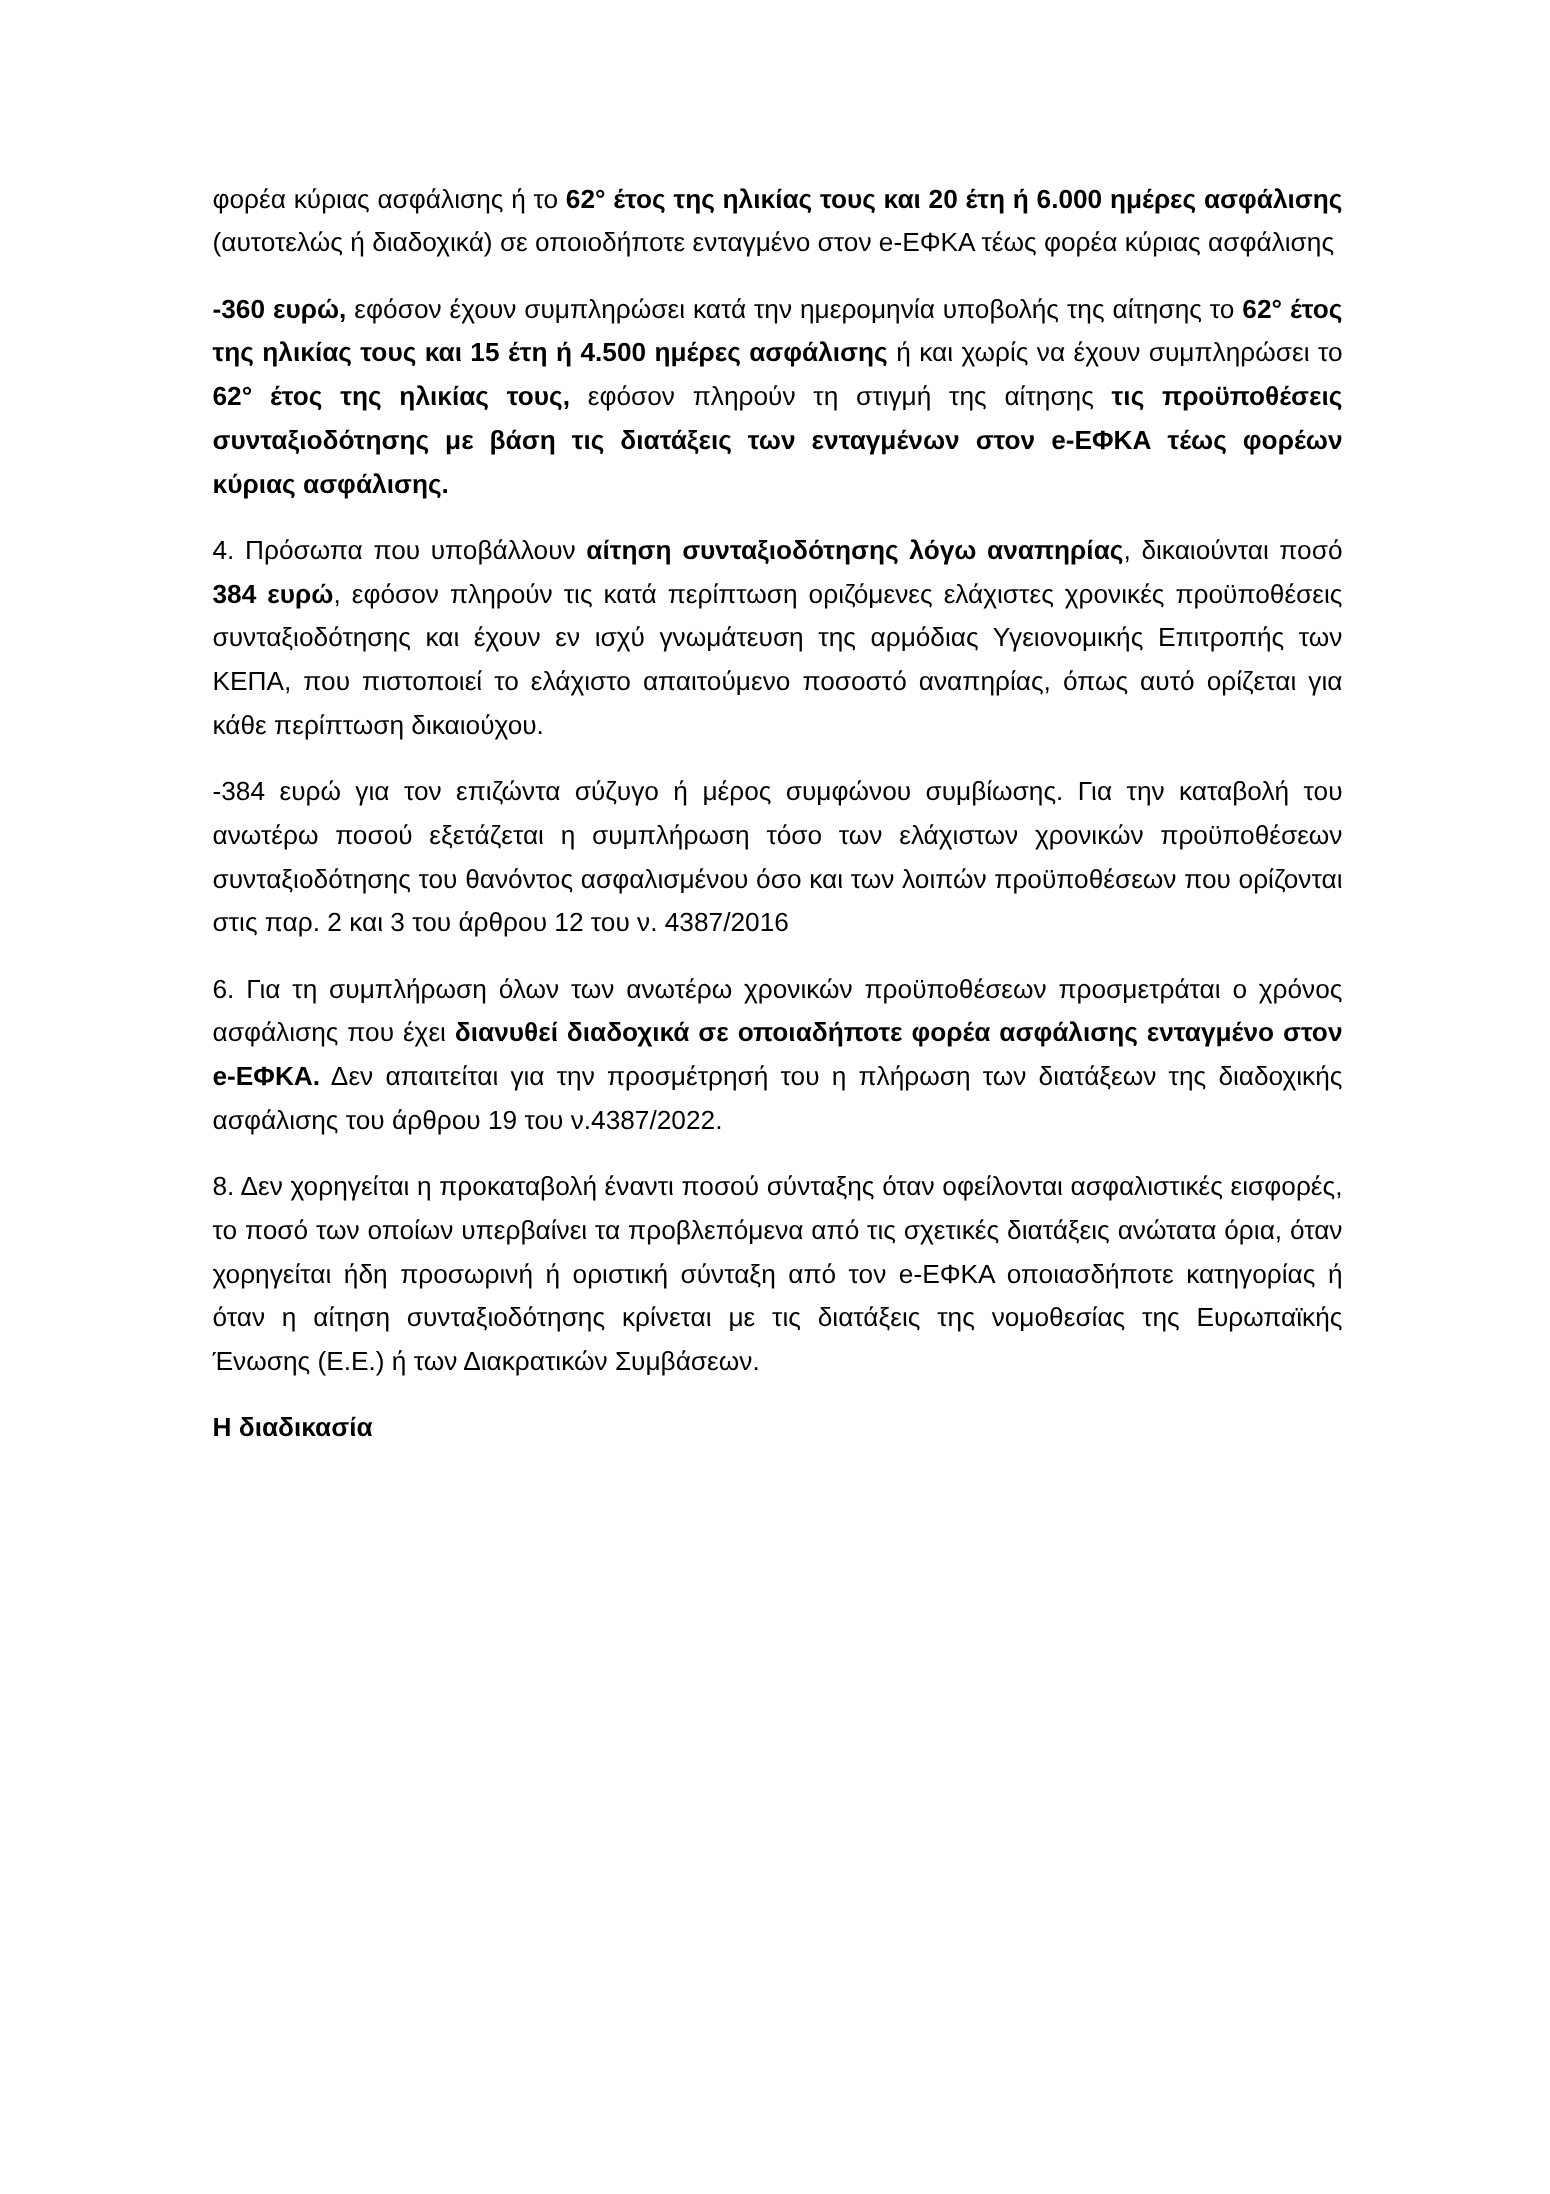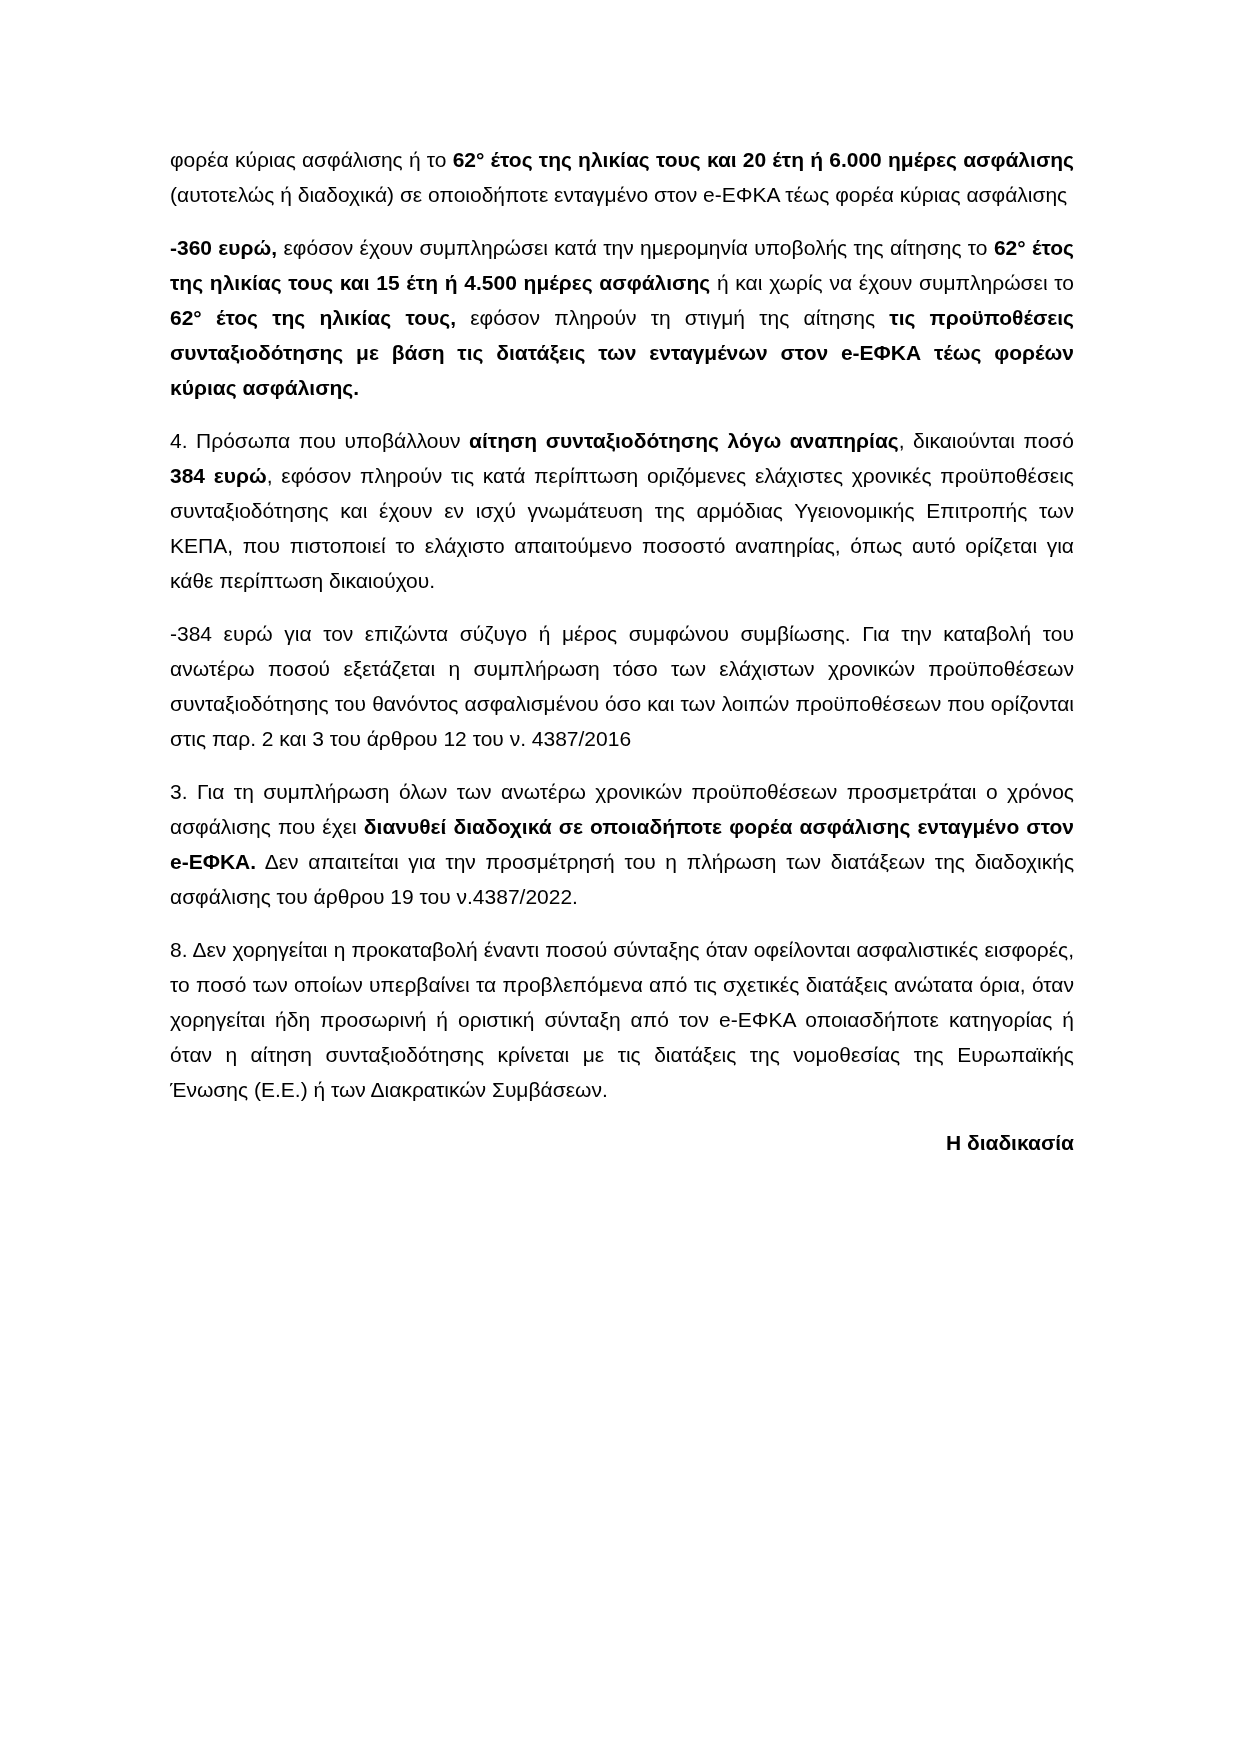--- a/index.html
+++ b/index.html
@@ -19,32 +19,32 @@
     line-height: 35px;
     color: #000000;
     overflow: hidden;
   }
   .para {
     margin: 0 0 18px 0;
     text-align: justify;
     text-justify: inter-word;
   }
   .para.center {
-    text-align: right;
+    text-align: left;
   }
   .bold {
     font-weight: bold;
   }
 </style>
 </head>
 <body>
 
 <div class="page">
   <div>
       <p class="para"><span>φορέα κύριας ασφάλισης ή το </span><span class="bold">62° έτος της ηλικίας τους και 20 έτη ή 6.000  ημέρες ασφάλισης</span><span> (αυτοτελώς ή διαδοχικά) σε οποιοδήποτε ενταγμένο στον e-ΕΦΚΑ τέως φορέα κύριας ασφάλισης</span></p>
       <p class="para"><span class="bold">-360 ευρώ,</span><span> εφόσον έχουν συμπληρώσει κατά την ημερομηνία υποβολής της αίτησης το </span><span class="bold">62° έτος της ηλικίας τους και 15 έτη ή 4.500 ημέρες ασφάλισης</span><span> ή και χωρίς να έχουν συμπληρώσει το </span><span class="bold">62° έτος της ηλικίας τους,</span><span> εφόσον πληρούν τη στιγμή της αίτησης </span><span class="bold">τις προϋποθέσεις συνταξιοδότησης με βάση τις διατάξεις των ενταγμένων στον e-ΕΦΚΑ τέως φορέων κύριας ασφάλισης.</span></p>
       <p class="para"><span>4. Πρόσωπα που υποβάλλουν </span><span class="bold">αίτηση συνταξιοδότησης λόγω αναπηρίας</span><span>, δικαιούνται ποσό </span><span class="bold">384  ευρώ</span><span>, εφόσον πληρούν τις κατά περίπτωση οριζόμενες ελάχιστες χρονικές προϋποθέσεις συνταξιοδότησης και έχουν εν ισχύ γνωμάτευση της αρμόδιας Υγειονομικής Επιτροπής των ΚΕΠΑ, που πιστοποιεί το ελάχιστο απαιτούμενο ποσοστό αναπηρίας, όπως αυτό ορίζεται για κάθε περίπτωση δικαιούχου.</span></p>
       <p class="para"><span>-384 ευρώ για τον επιζώντα σύζυγο ή μέρος συμφώνου συμβίωσης. Για την καταβολή του ανωτέρω ποσού εξετάζεται η συμπλήρωση τόσο των ελάχιστων χρονικών προϋποθέσεων συνταξιοδότησης του θανόντος ασφαλισμένου όσο και των λοιπών προϋποθέσεων που ορίζονται στις παρ. 2 και 3 του  άρθρου 12 του ν. 4387/2016</span></p>
-      <p class="para"><span>3. Για τη συμπλήρωση όλων των ανωτέρω χρονικών προϋποθέσεων προσμετράται ο χρόνος ασφάλισης που έχει </span><span class="bold">διανυθεί διαδοχικά σε οποιαδήποτε φορέα ασφάλισης ενταγμένο στον e-ΕΦΚΑ.</span><span> Δεν απαιτείται για την προσμέτρησή του η πλήρωση των διατάξεων της διαδοχικής ασφάλισης του άρθρου 19 του ν.4387/2022.</span></p>
+      <p class="para"><span>6. Για τη συμπλήρωση όλων των ανωτέρω χρονικών προϋποθέσεων προσμετράται ο χρόνος ασφάλισης που έχει </span><span class="bold">διανυθεί διαδοχικά σε οποιαδήποτε φορέα ασφάλισης ενταγμένο στον e-ΕΦΚΑ.</span><span> Δεν απαιτείται για την προσμέτρησή του η πλήρωση των διατάξεων της διαδοχικής ασφάλισης του άρθρου 19 του ν.4387/2022.</span></p>
       <p class="para"><span>8. Δεν χορηγείται η προκαταβολή έναντι ποσού σύνταξης όταν οφείλονται ασφαλιστικές εισφορές, το ποσό των οποίων υπερβαίνει τα προβλεπόμενα από τις σχετικές διατάξεις ανώτατα όρια, όταν χορηγείται ήδη προσωρινή ή οριστική σύνταξη από τον e-ΕΦΚΑ οποιασδήποτε κατηγορίας ή όταν η αίτηση συνταξιοδότησης κρίνεται με τις διατάξεις της νομοθεσίας της Ευρωπαϊκής Ένωσης (Ε.Ε.) ή των Διακρατικών Συμβάσεων.</span></p>
       <p class="para center"><span class="bold">Η διαδικασία</span></p>
     </div>
 </div>
 
 </body></html>

